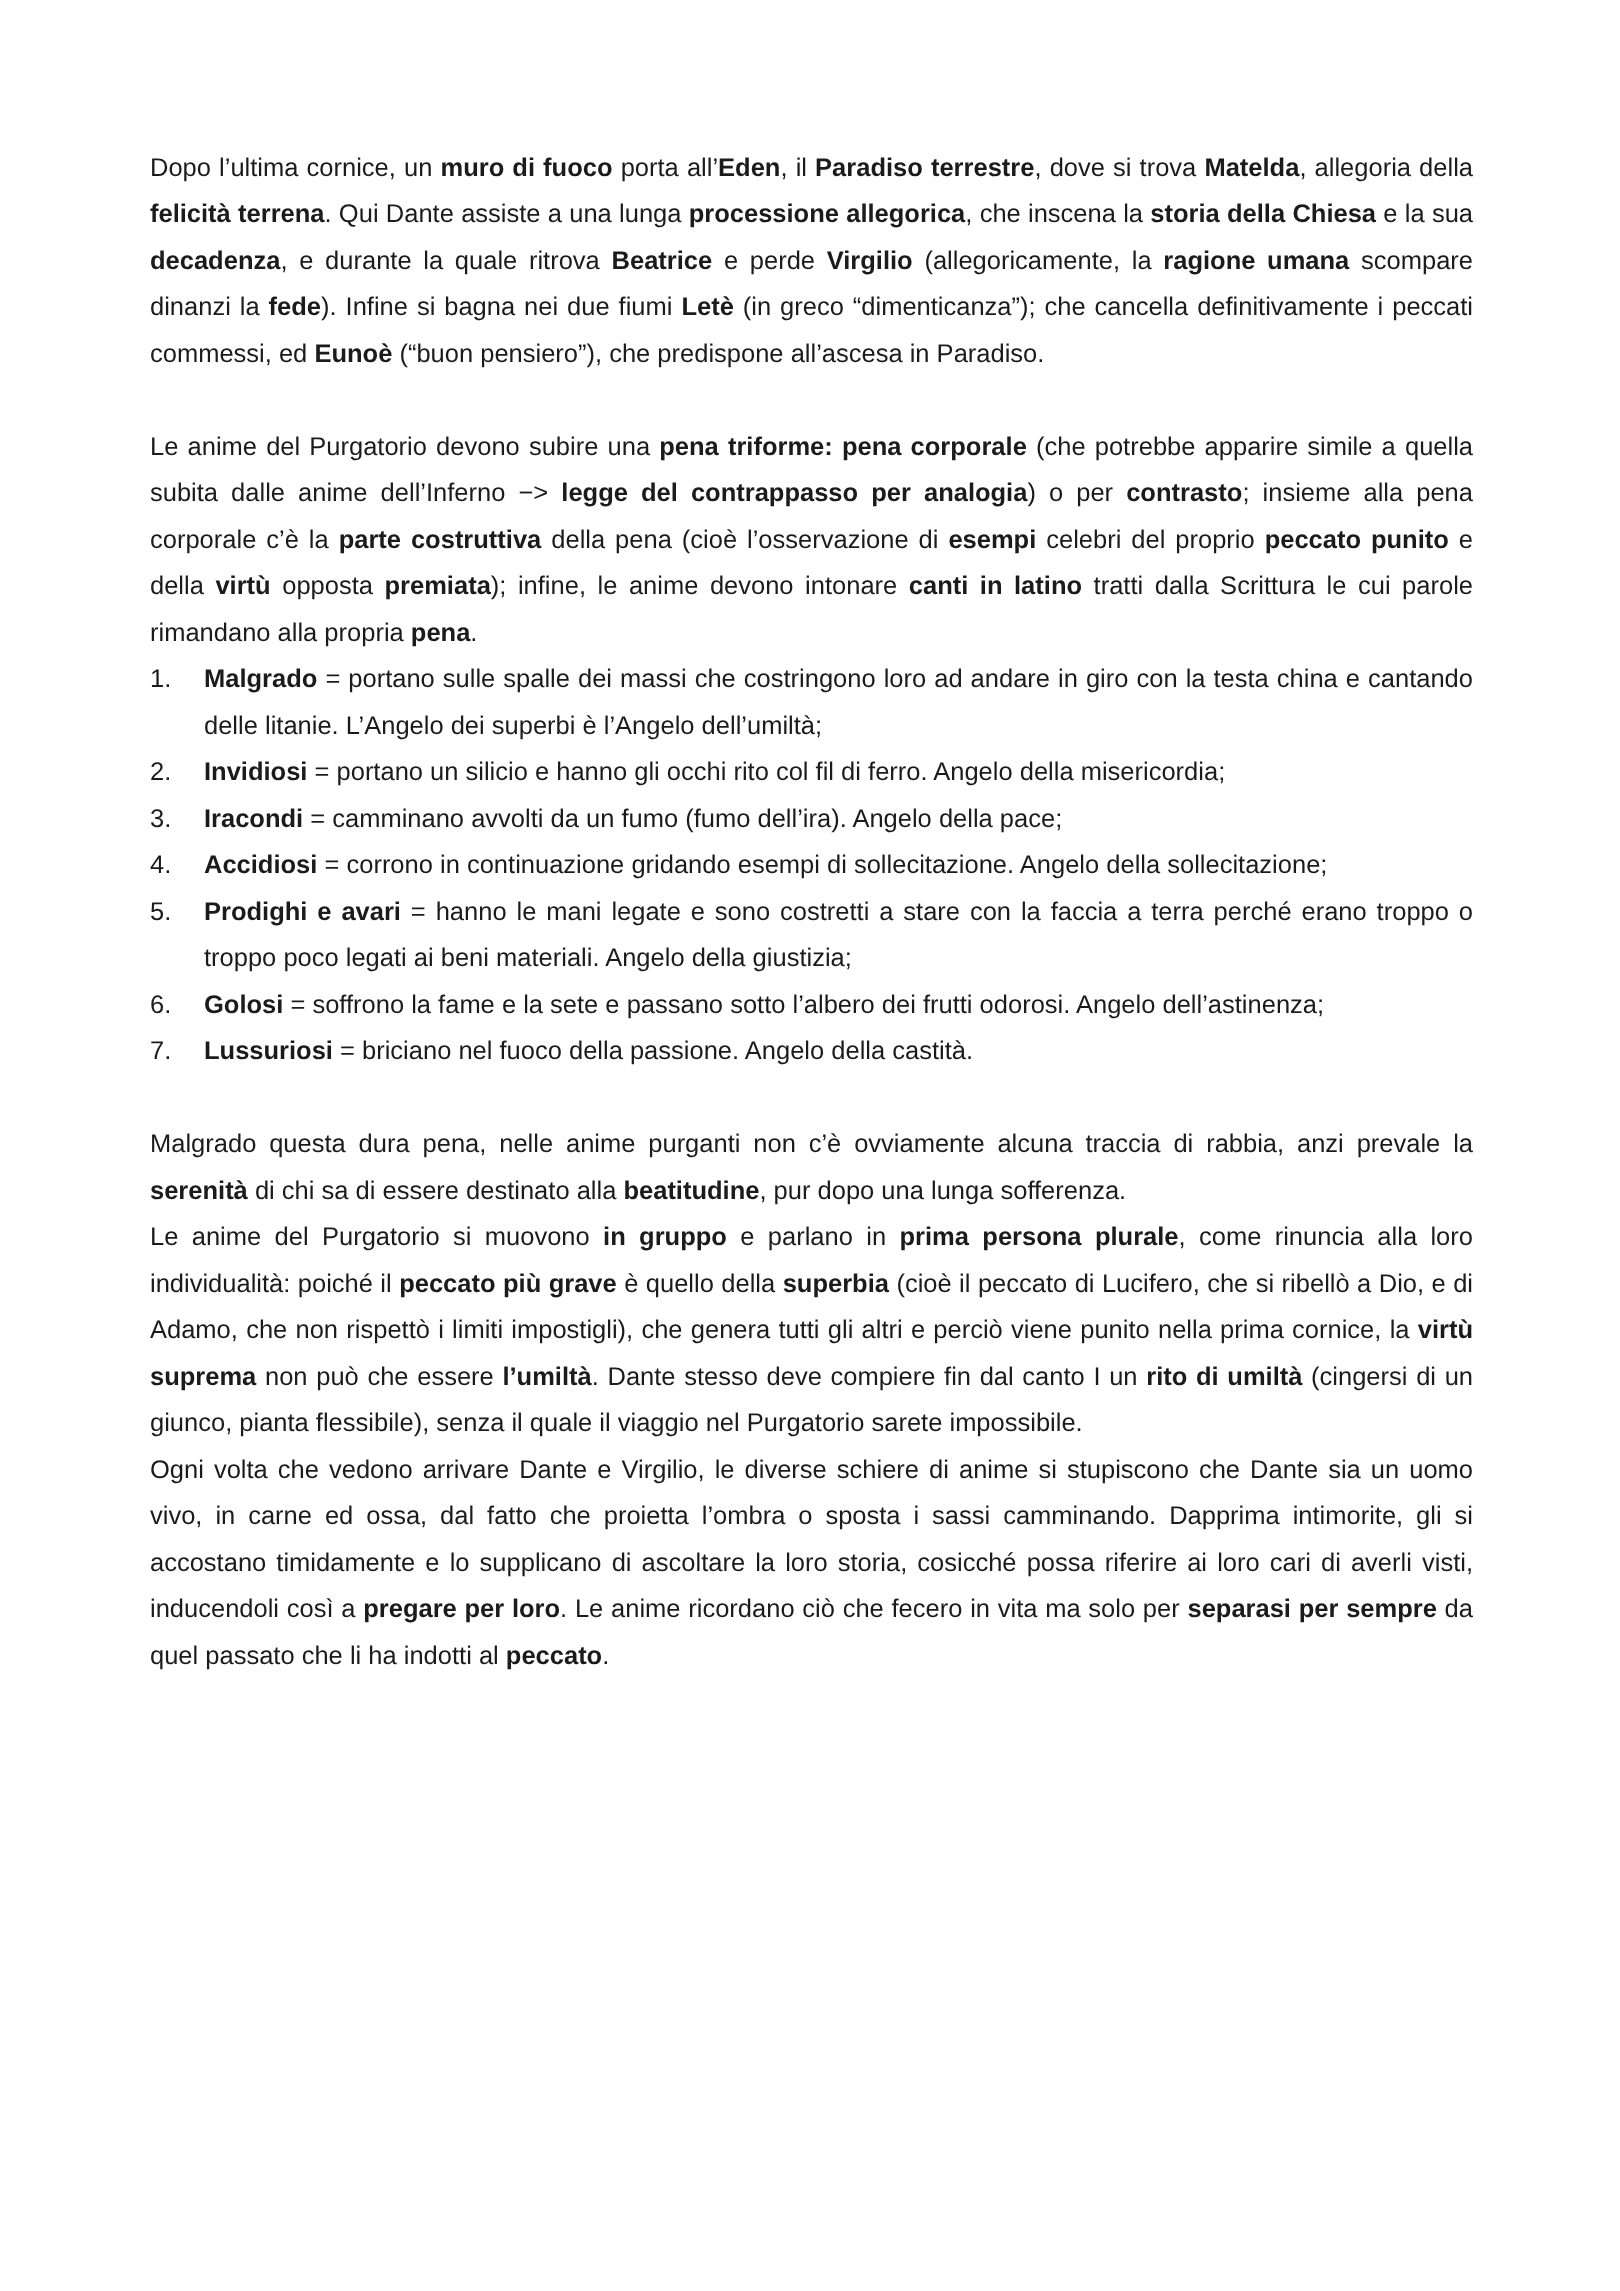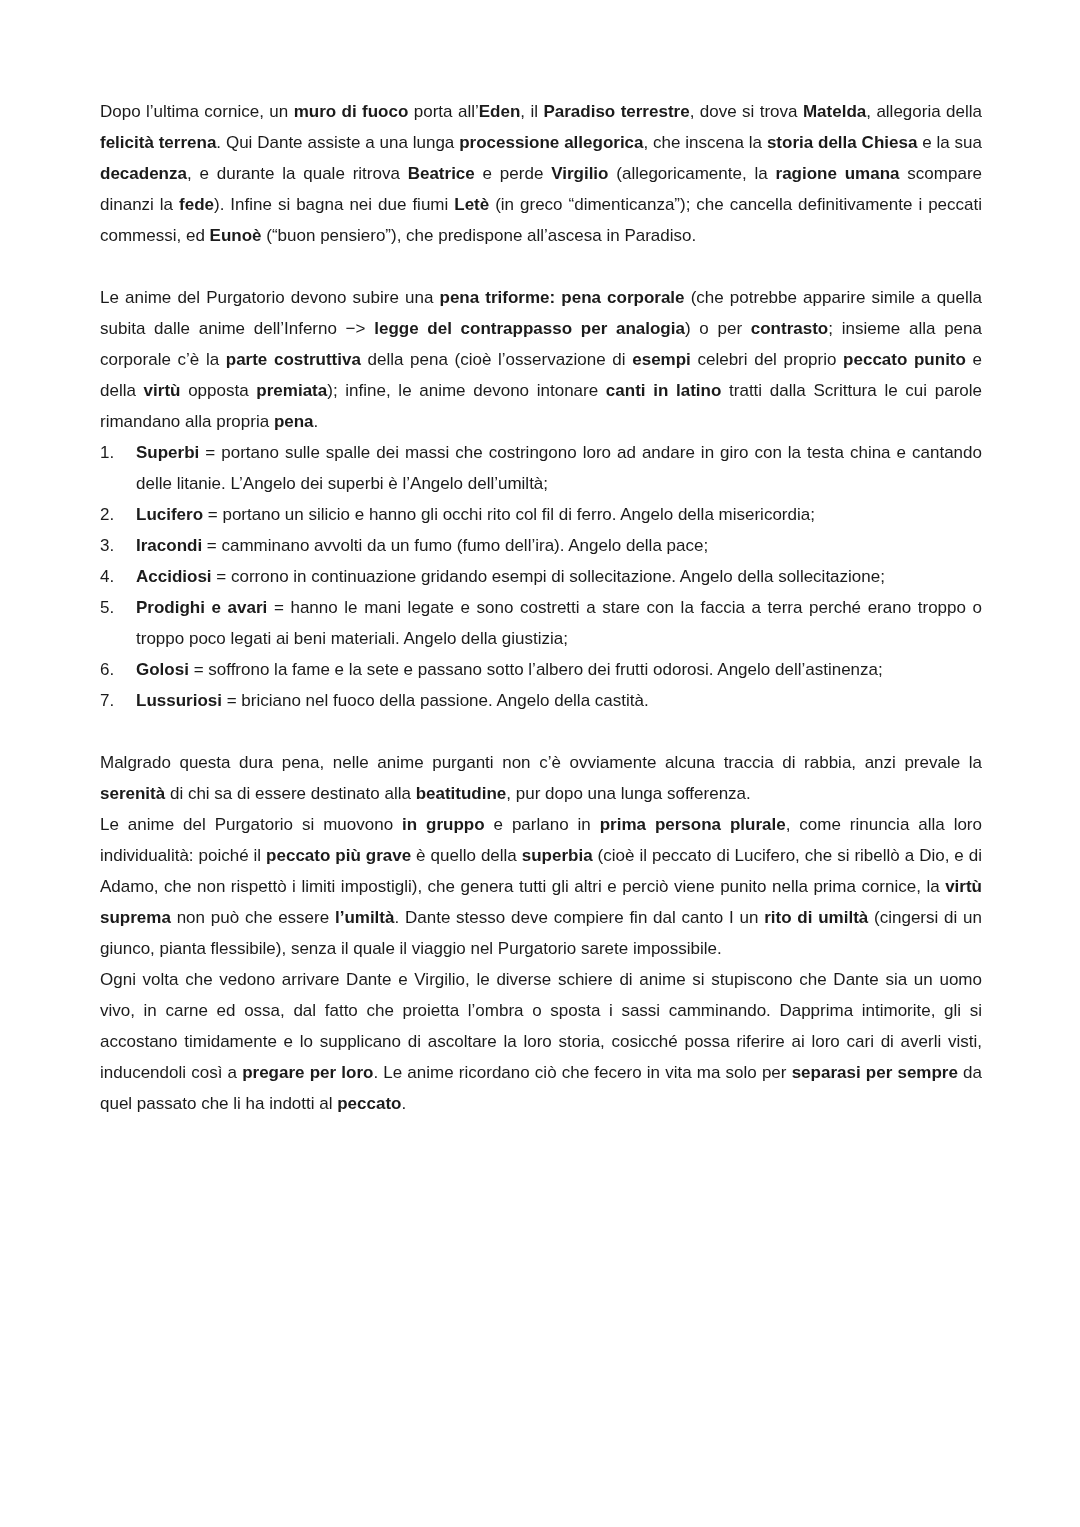--- a/index.html
+++ b/index.html
@@ -51,25 +51,25 @@
 <body>
 
 <div class="page">
   <div id="doc-content">
       <p class="para"><span class="r">Dopo l’ultima cornice, un </span><strong class="b">muro di fuoco</strong><span class="r"> porta all’</span><strong class="b">Eden</strong><span class="r">, il </span><strong class="b">Paradiso terrestre</strong><span class="r">, dove si trova </span><strong class="b">Matelda</strong><span class="r">, allegoria della </span><strong class="b">felicità terrena</strong><span class="r">. Qui Dante assiste a una lunga </span><strong class="b">processione allegorica</strong><span class="r">, che inscena la </span><strong class="b">storia della Chiesa</strong><span class="r"> e la sua </span><strong class="b">decadenza</strong><span class="r">, e durante la quale ritrova </span><strong class="b">Beatrice</strong><span class="r"> e perde </span><strong class="b">Virgilio</strong><span class="r"> (allegoricamente, la </span><strong class="b">ragione umana</strong><span class="r"> scompare dinanzi la </span><strong class="b">fede</strong><span class="r">). Infine si bagna nei due fiumi </span><strong class="b">Letè</strong><span class="r"> (in greco “dimenticanza”); che cancella definitivamente i peccati commessi, ed </span><strong class="b">Eunoè</strong><span class="r"> (“buon pensiero”), che predispone all’ascesa in Paradiso.</span></p>
       <div class="spacer"></div>
       <p class="para"><span class="r">Le anime del Purgatorio devono subire una </span><strong class="b">pena triforme:</strong><span class="r"> </span><strong class="b">pena corporale</strong><span class="r"> (che potrebbe apparire simile a quella subita dalle anime dell’Inferno −&gt; </span><strong class="b">legge del contrappasso per analogia</strong><span class="r">) o per </span><strong class="b">contrasto</strong><span class="r">; insieme alla pena corporale c’è la </span><strong class="b">parte costruttiva</strong><span class="r"> della pena (cioè l’osservazione di </span><strong class="b">esempi</strong><span class="r"> celebri del proprio </span><strong class="b">peccato punito</strong><span class="r"> e della </span><strong class="b">virtù</strong><span class="r"> opposta </span><strong class="b">premiata</strong><span class="r">); infine, le anime devono intonare </span><strong class="b">canti in latino</strong><span class="r"> tratti dalla Scrittura le cui parole rimandano alla propria </span><strong class="b">pena</strong><span class="r">.</span></p>
       <div class="list">
         <div class="list-item">
           <span class="list-num">1.</span>
-          <div class="list-text"><strong class="b">Superbi</strong><span class="r"> = portano sulle spalle dei massi che costringono loro ad andare in giro con la testa china e cantando delle litanie. L’Angelo dei superbi è l’Angelo dell’umiltà;</span></div>
+          <div class="list-text"><strong class="b">Malgrado</strong><span class="r"> = portano sulle spalle dei massi che costringono loro ad andare in giro con la testa china e cantando delle litanie. L’Angelo dei superbi è l’Angelo dell’umiltà;</span></div>
         </div>
         <div class="list-item">
           <span class="list-num">2.</span>
-          <div class="list-text"><strong class="b">Lucifero</strong><span class="r"> = portano un silicio e hanno gli occhi rito col fil di ferro. Angelo della misericordia;</span></div>
+          <div class="list-text"><strong class="b">Invidiosi</strong><span class="r"> = portano un silicio e hanno gli occhi rito col fil di ferro. Angelo della misericordia;</span></div>
         </div>
         <div class="list-item">
           <span class="list-num">3.</span>
           <div class="list-text"><strong class="b">Iracondi</strong><span class="r"> = camminano avvolti da un fumo (fumo dell’ira). Angelo della pace;</span></div>
         </div>
         <div class="list-item">
           <span class="list-num">4.</span>
           <div class="list-text"><strong class="b">Accidiosi</strong><span class="r"> = corrono in continuazione gridando esempi di sollecitazione. Angelo della sollecitazione;</span></div>
         </div>
         <div class="list-item">

